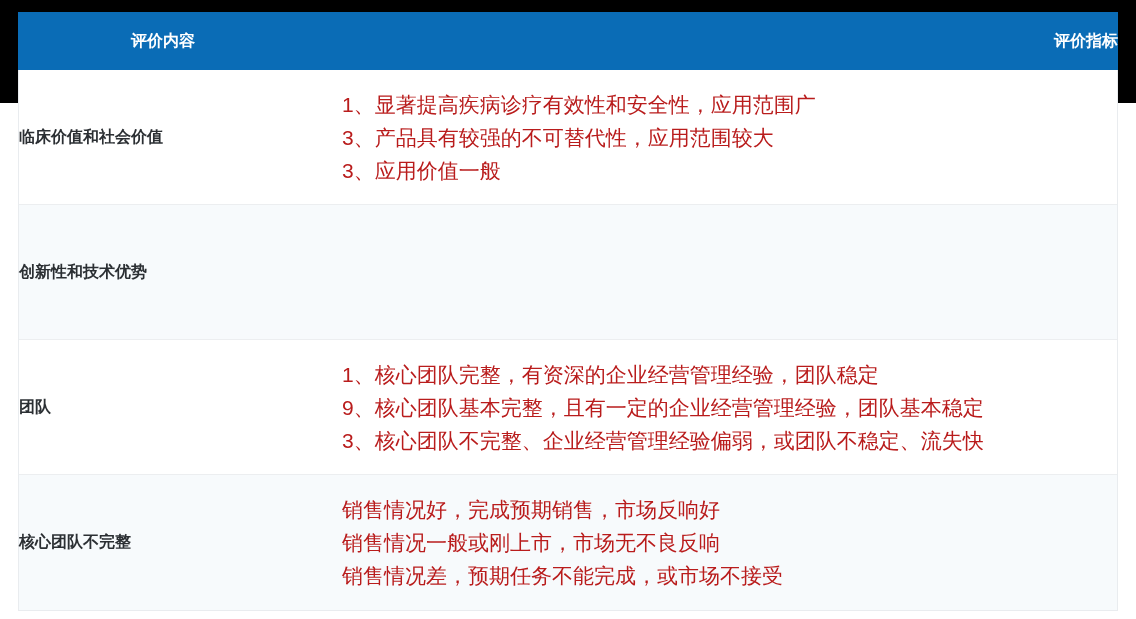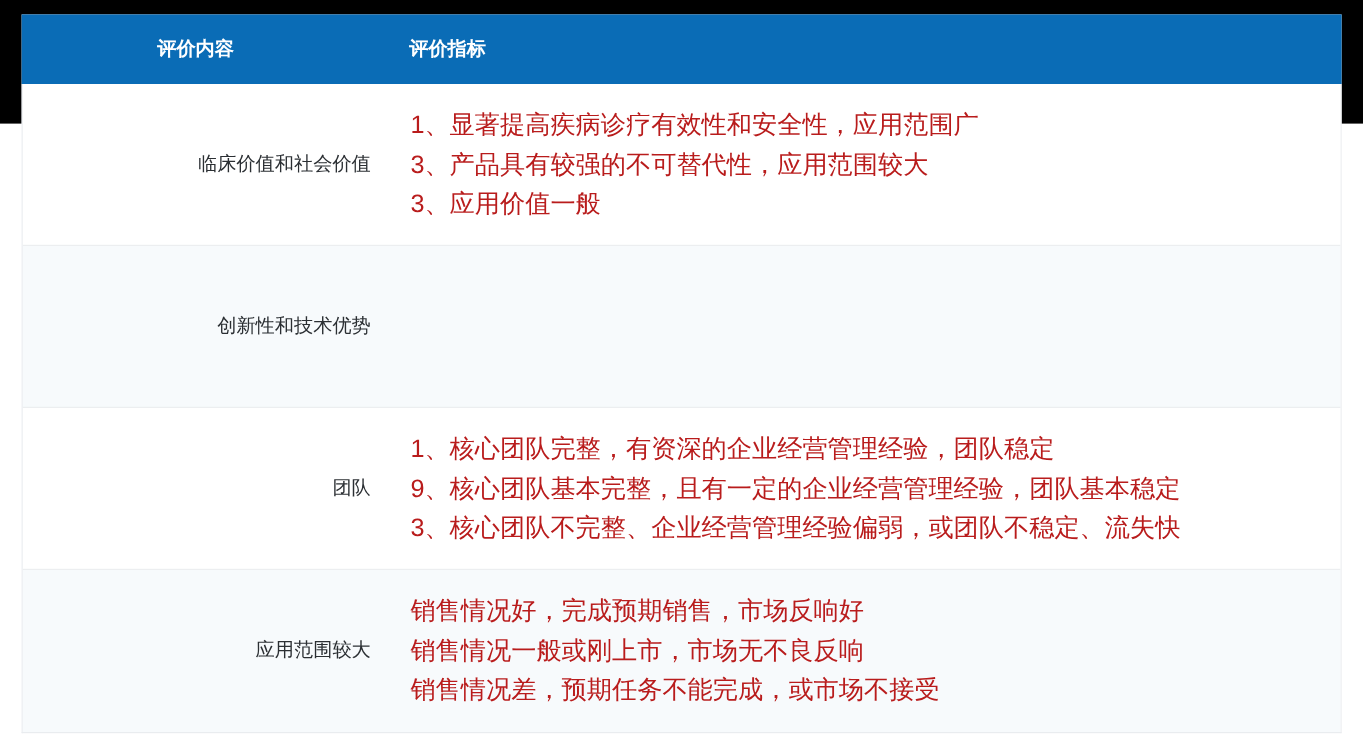--- a/index.html
+++ b/index.html
@@ -43,43 +43,43 @@
     font-weight: 700;
   }
   .th-content {
     width: 290px;
     text-align: center;
     flex: none;
   }
   .th-indicator {
     flex: 1;
     padding-left: 33px;
-    text-align: left;
+    text-align: right;
   }
   .tbody {
     border: 1px solid #e9ecef;
     border-top: none;
     box-sizing: border-box;
   }
   .trow {
     display: flex;
     align-items: center;
     min-height: 135px;
     border-bottom: 1px solid #eceef0;
     box-sizing: border-box;
   }
   .trow:last-child { border-bottom: none; }
   .trow.alt { background: #f7fafc; }
   .trow.plain { background: #ffffff; }
   .td-category {
     width: 290px;
     flex: none;
-    text-align: right;
+    text-align: left;
     font-size: 16px;
-    font-weight: 400;
+    font-weight: 700;
     color: #2b2f33;
   }
   .td-indicators {
     flex: 1;
     padding: 17px 20px 17px 33px;
     box-sizing: border-box;
   }
   .indicator-line {
     font-size: 21px;
     line-height: 33px;
@@ -119,21 +119,21 @@
       <div class="trow plain">
         <div class="td-category">团队</div>
         <div class="td-indicators">
           <div class="indicator-line">1、核心团队完整，有资深的企业经营管理经验，团队稳定</div>
           <div class="indicator-line">9、核心团队基本完整，且有一定的企业经营管理经验，团队基本稳定</div>
           <div class="indicator-line">3、核心团队不完整、企业经营管理经验偏弱，或团队不稳定、流失快</div>
         </div>
       </div>
 
       <div class="trow alt">
-        <div class="td-category">应用范围较大</div>
+        <div class="td-category">核心团队不完整</div>
         <div class="td-indicators">
           <div class="indicator-line">销售情况好，完成预期销售，市场反响好</div>
           <div class="indicator-line">销售情况一般或刚上市，市场无不良反响</div>
           <div class="indicator-line">销售情况差，预期任务不能完成，或市场不接受</div>
         </div>
       </div>
 
     </div>
   </div>
 </div>

